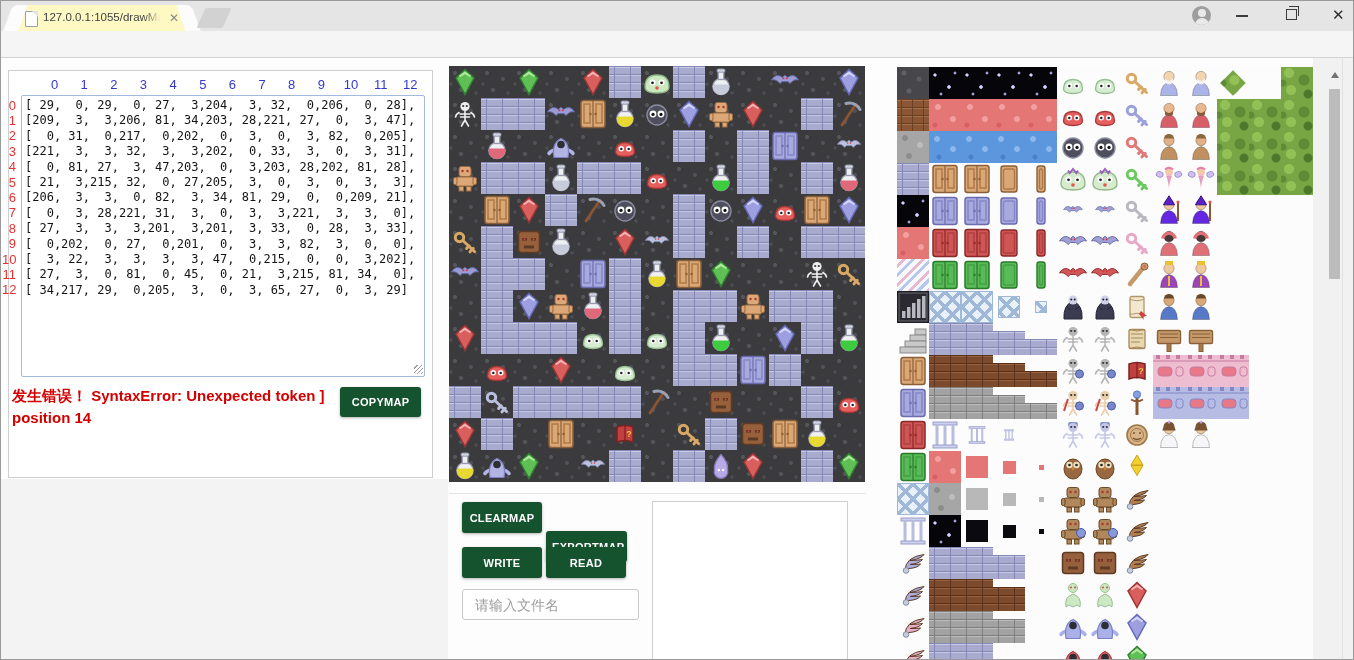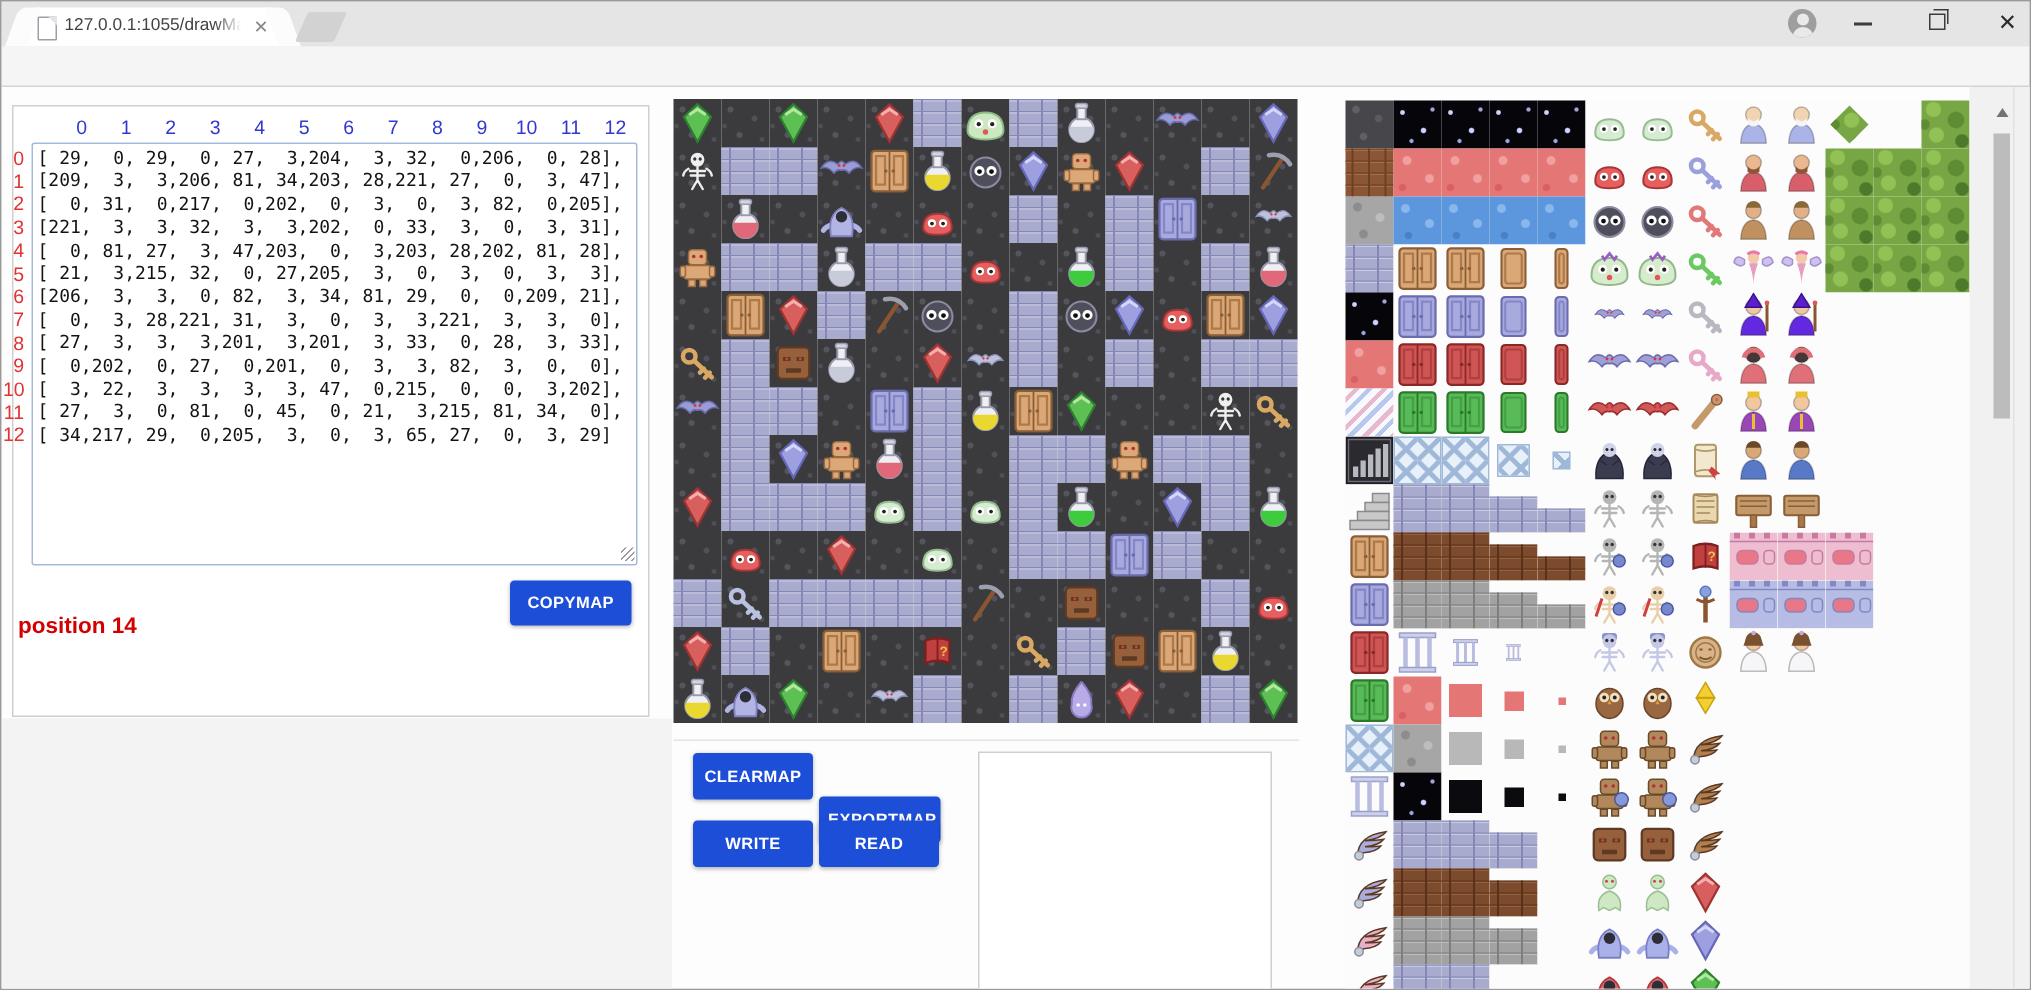--- a/index.html
+++ b/index.html
@@ -1,20 +1,20 @@
 <!DOCTYPE html>
 <html><head>
 <meta charset="utf-8">
 <style>
   html,body{margin:0;padding:0;background:#888;}
   #app{position:relative;width:1354px;height:660px;background:#e6e6e6;overflow:hidden;
        font-family:"Liberation Sans",sans-serif;border:1px solid #9a9a9a;box-sizing:border-box;}
   
   .titlebar{position:absolute;left:0;top:0;width:100%;height:30px;background:#e5e5e5;}
-  .tab{position:absolute;left:16px;top:4px;width:170px;height:26px;background:#ffffff;border-radius:7px 7px 0 0;}
+  .tab{position:absolute;left:16px;top:4px;width:170px;height:26px;background:#fef9c3;border-radius:7px 7px 0 0;}
   .tab::before{content:'';position:absolute;left:-9px;bottom:0;width:15px;height:26px;background:#fcfcfc;transform:skewX(-20deg);border-radius:5px 0 0 0;}
   .tab::after{content:'';position:absolute;right:-9px;bottom:0;width:15px;height:26px;background:#fcfcfc;transform:skewX(20deg);border-radius:0 5px 0 0;}
   .tab-fav{position:absolute;left:8px;top:6px;width:11px;height:14px;background:#fff;border:1px solid #9aa0a6;border-radius:1px;}
   .tab-fav::after{content:'';position:absolute;right:-1px;top:-1px;border:3px solid #e0e3e7;border-left-color:transparent;border-bottom-color:transparent;}
   .tab-title{position:absolute;left:26px;top:6px;width:118px;height:16px;font-size:11.5px;color:#424242;white-space:nowrap;overflow:hidden;
      -webkit-mask-image:linear-gradient(90deg,#000 85%,transparent);mask-image:linear-gradient(90deg,#000 85%,transparent);}
   .tab-close{position:absolute;right:8px;top:6px;font-size:12px;color:#888;line-height:14px;cursor:pointer;}
   .newtab{position:absolute;left:200px;top:7px;width:26px;height:20px;background:#d2d2d2;transform:skewX(-24deg);border-radius:2px;}
   .avatar{position:absolute;left:1191px;top:5px;width:19px;height:19px;border-radius:50%;background:#9e9e9e;overflow:hidden;}
   .avatar::before{content:'';position:absolute;left:5.5px;top:3px;width:8px;height:8px;border-radius:50%;background:#e9e9e9;}
@@ -39,21 +39,21 @@
   .bl-gray{position:absolute;left:0;top:421px;width:447px;height:182px;background:#f3f3f3;}
   .panel{position:absolute;left:7px;top:12px;width:425px;height:408px;background:#fff;border:1px solid #cfcfcf;box-sizing:border-box;}
   .colhead{position:absolute;top:6px;width:20px;text-align:center;font-size:13px;font-weight:500;color:#3338cf;}
   .rowhead{position:absolute;left:-7px;width:14px;text-align:right;font-size:13px;font-weight:500;color:#e23333;}
   .matrix{position:absolute;left:12px;top:24px;width:404px;height:282px;border:1px solid #a2bbdd;border-radius:2px;resize:none;
      font-family:"DejaVu Sans Mono",monospace;font-size:12px;line-height:15.4px;color:#131313;padding:2px 0 0 3px;
      white-space:pre;overflow:hidden;box-sizing:border-box;outline:none;background:#fff;}
   .grip{position:absolute;left:405px;top:294px;width:9px;height:9px;
      background:repeating-linear-gradient(135deg,transparent 0 2px,#9a9a9a 2px 3px);}
   .err{position:absolute;left:3px;font-size:15px;font-weight:bold;color:#d40000;white-space:nowrap;}
-  .btn{position:absolute;background:#1d4ed8;color:#fff;border:none;border-radius:3px;font-family:"Liberation Sans",sans-serif;
+  .btn{position:absolute;background:#14532d;color:#fff;border:none;border-radius:3px;font-family:"Liberation Sans",sans-serif;
      font-size:11px;font-weight:bold;letter-spacing:.3px;box-shadow:0 1px 3px rgba(0,0,0,.3);cursor:pointer;}
   .map{position:absolute;left:448px;top:8px;width:416px;height:416px;display:grid;
      grid-template-columns:repeat(13,32px);grid-template-rows:repeat(13,32px);}
   .tile{position:relative;width:32px;height:32px;}
   .t-floor{background:#3b3b3e;background-image:
      radial-gradient(circle at 6px 7px,#55555c 1.6px,transparent 2.4px),
      radial-gradient(circle at 22px 13px,#515159 1.5px,transparent 2.3px),
      radial-gradient(circle at 12px 24px,#55555c 1.6px,transparent 2.4px),
      radial-gradient(circle at 27px 27px,#4e4e55 1.2px,transparent 2px),
      radial-gradient(circle at 2px 18px,#4e4e55 1.2px,transparent 2px);}
@@ -196,20 +196,21 @@
 [  0, 81, 27,  3, 47,203,  0,  3,203, 28,202, 81, 28],
 [ 21,  3,215, 32,  0, 27,205,  3,  0,  3,  0,  3,  3],
 [206,  3,  3,  0, 82,  3, 34, 81, 29,  0,  0,209, 21],
 [  0,  3, 28,221, 31,  3,  0,  3,  3,221,  3,  3,  0],
 [ 27,  3,  3,  3,201,  3,201,  3, 33,  0, 28,  3, 33],
 [  0,202,  0, 27,  0,201,  0,  3,  3, 82,  3,  0,  0],
 [  3, 22,  3,  3,  3,  3, 47,  0,215,  0,  0,  3,202],
 [ 27,  3,  0, 81,  0, 45,  0, 21,  3,215, 81, 34,  0],
 [ 34,217, 29,  0,205,  3,  0,  3, 65, 27,  0,  3, 29]</textarea>
       <div class="grip"></div>
+      <div class="err" style="top:316px">发生错误！ SyntaxError: Unexpected token ]</div>
       <div class="err" style="top:338px">position 14</div>
       <button class="btn" style="left:331px;top:316px;width:81px;height:30px;">COPYMAP</button>
     </div>
 
     <div class="map" id="mapGrid">
         <div class="tile t-floor">
           <svg viewBox="0 0 32 32" width="32" height="32">
             <polygon points="16,3.5 25,12 16,28.5 7,12" fill="#5ec054" stroke="#2e8030" stroke-width="1.5"></polygon>
             <polyline points="10.5,10.5 16,6.8 21.5,10.5" fill="none" stroke="#b2e8a0" stroke-width="2"></polyline>
           </svg>
@@ -936,20 +937,21 @@
             <polyline points="10.5,10.5 16,6.8 21.5,10.5" fill="none" stroke="#b2e8a0" stroke-width="2"></polyline>
           </svg>
         </div>
       </div>
     <div class="divider"></div>
 
     <button class="btn" style="left:461px;top:444px;width:80px;height:31px;">CLEARMAP</button>
     <button class="btn" style="left:545px;top:444px;width:81px;height:31px;margin-top:29px;">EXPORTMAP</button>
     <button class="btn" style="left:461px;top:489px;width:80px;height:31px;">WRITE</button>
     <button class="btn" style="left:545px;top:489px;width:80px;height:31px;">READ</button>
+    <input class="file-input" type="text" placeholder="请输入文件名" style="">
     <div class="outbox"></div>
 
     <div class="tileset" id="tilesetGrid">
         <div class="ts-cell c-dark"></div>
         <div class="ts-cell c-night"></div>
         <div class="ts-cell c-night"></div>
         <div class="ts-cell c-night"></div>
         <div class="ts-cell c-night"></div>
         <div class="ts-cell c-wht">
           <svg viewBox="0 0 32 32" width="32" height="32">

